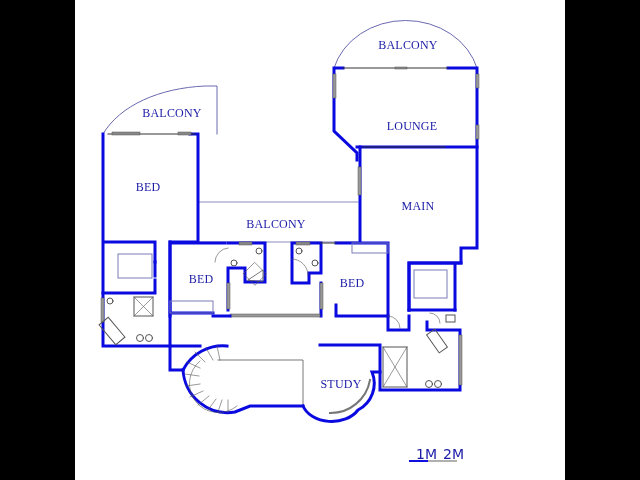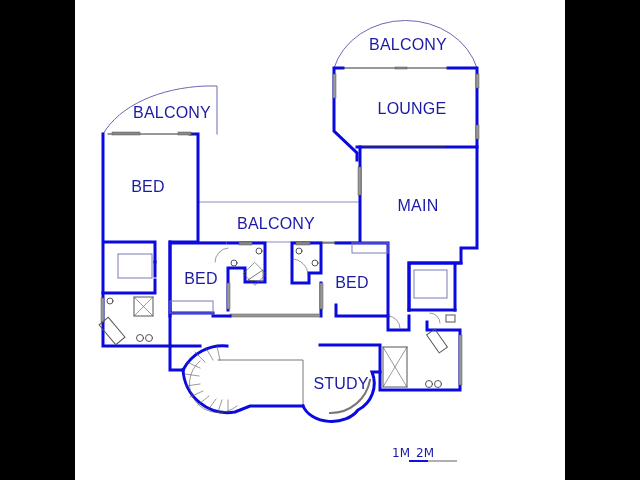--- a/index.html
+++ b/index.html
@@ -1,20 +1,20 @@
 <!DOCTYPE html>
 <html><head>
   <meta charset="utf-8">
   <style>
     html, body { margin: 0; padding: 0; background: #000000; }
     body { width: 640px; height: 480px; position: relative; overflow: hidden; font-family: "DejaVu Sans", sans-serif; }
     .canvas { position: absolute; left: 75px; top: 0; width: 490px; height: 480px; background: #ffffff; }
     svg.plan { position: absolute; left: 0; top: 0; width: 640px; height: 480px; }
-    .label { position: absolute; font-family: Liberation Sans, sans-serif; font-size: 16px; color: #1a1aa6; white-space: nowrap; transform: translate(-50%, -50%); letter-spacing: 0.2px; }
-    .scale { position: absolute; left: 392px; top: 446px; font-family: "DejaVu Sans", sans-serif; font-size: 12px; color: #1a1aa6; }
+    .label { position: absolute; font-family: Liberation Serif, serif; font-size: 12px; color: #1a1aa6; white-space: nowrap; transform: translate(-50%, -50%); letter-spacing: 0.2px; }
+    .scale { position: absolute; left: 416px; top: 446px; font-family: "DejaVu Sans", sans-serif; font-size: 14px; color: #1a1aa6; }
     .scale span { margin-right: 6px; }
     .scale-bar { position: absolute; left: 409px; top: 460px; width: 48px; height: 2px; background: #b0b0b0; }
     .scale-bar .seg { position: absolute; left: 0; top: 0; width: 19px; height: 2px; background: #1010e0; }
   </style>
 </head>
 <body>
 
 <div class="canvas"></div>
 
 <svg class="plan" viewBox="0 0 640 480" xmlns="http://www.w3.org/2000/svg">
@@ -113,21 +113,21 @@
       <line x1="217" y1="346" x2="220" y2="360"></line>
     </g>
     <path d="M218 360 L303 360 L303 406" stroke="#555" stroke-width="0.8"></path>
     <path d="M303 406 A30 22 0 0 0 358 410 A30 30 0 0 0 372 372 L380 372" stroke="#0a0ae0" stroke-width="3"></path>
     <path d="M330 413 A40 40 0 0 0 370 380" stroke="#777" stroke-width="2"></path>
   </g>
 </svg>
 
 <div id="labels">
   <div class="label" style="left:408px; top:45px;">BALCONY</div>
-  <div class="label" style="left:412px; top:109px;">LOUNGE</div>
+  <div class="label" style="left:412px; top:126px;">LOUNGE</div>
   <div class="label" style="left:172px; top:113px;">BALCONY</div>
   <div class="label" style="left:148px; top:187px;">BED</div>
   <div class="label" style="left:418px; top:206px;">MAIN</div>
   <div class="label" style="left:276px; top:224px;">BALCONY</div>
   <div class="label" style="left:201px; top:279px;">BED</div>
   <div class="label" style="left:352px; top:283px;">BED</div>
   <div class="label" style="left:341px; top:384px;">STUDY</div>
 </div>
 
 <div class="scale">

